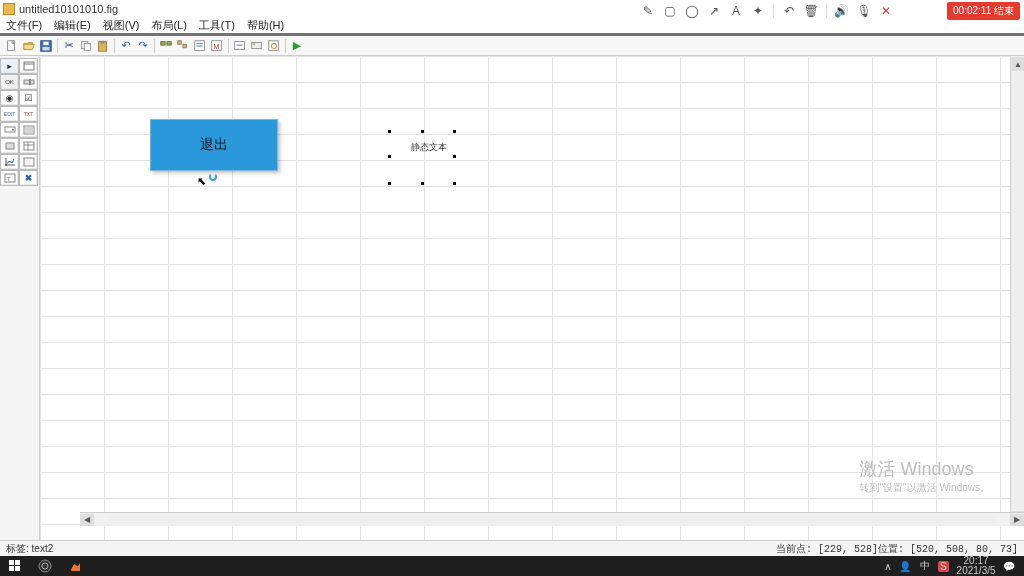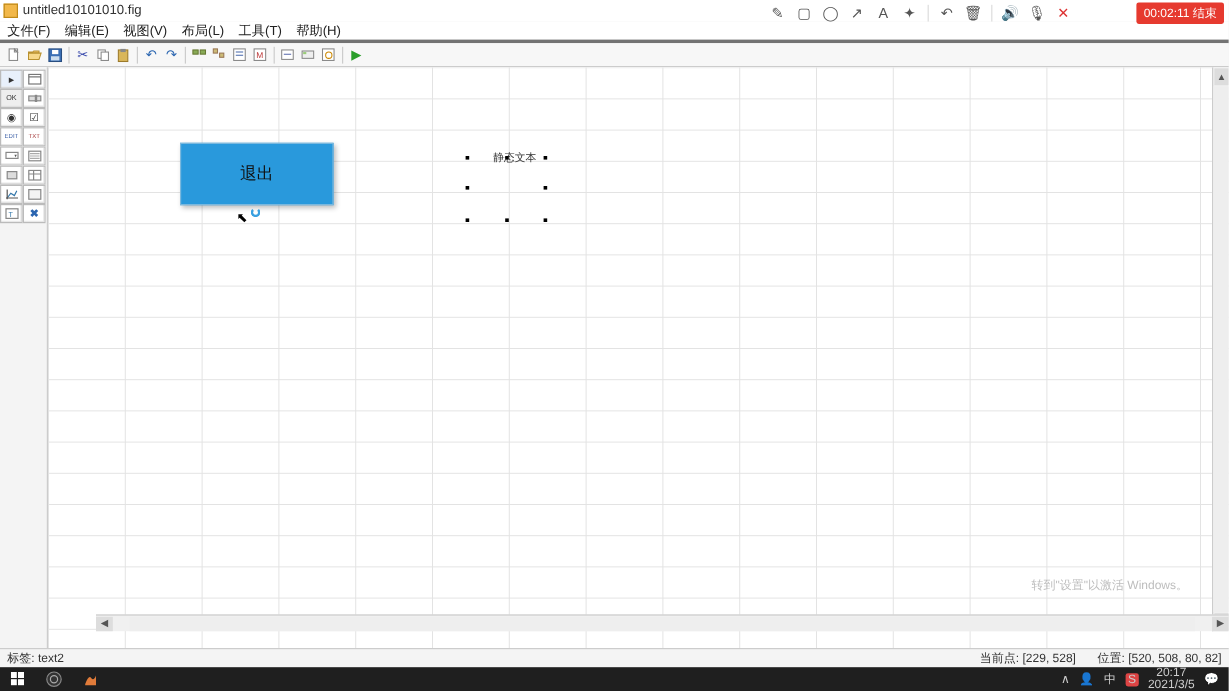--- a/index.html
+++ b/index.html
@@ -14,33 +14,33 @@
 .svg12 { width: 14px; height: 14px; }
 .workarea { display: flex; height: 484px; background: #fff; }
 .palette { width: 40px; background: #f4f4f4; border-right: 1px solid #ccc; display: flex; flex-direction: column; padding-top: 2px;}
 .palette-row { display: flex; }
 .pal-cell { width: 19px; height: 16px; border: 1px solid #bbb; margin: 0px; background: #fff; display: flex; align-items: center; justify-content: center; font-size: 9px; color: #333; box-shadow: inset -1px -1px 0 #e8e8e8;}
 .canvas-wrap { flex: 1; position: relative; overflow: hidden; }
 .canvas { position: absolute; left: 0; top: 0; width: 1010px; height: 484px; background: #fff; }
 .grid { position: absolute; inset: 0; background-image: linear-gradient(to right,#e3e3e3 1px,transparent 1px),linear-gradient(to bottom,#e3e3e3 1px,transparent 1px); background-size: 64px 26px; }
 .btn-exit { position: absolute; left: 110px; top: 63px; width: 128px; height: 52px; background: #2999dc; border: 1px solid #7ab8de; box-shadow: 2px 2px 4px rgba(0,0,0,.25); color: #111; display: flex; align-items: center; justify-content: center; font-size: 14px; font-family: Liberation Serif, serif; }
 .panel-white { position: absolute; left: 262px; top: 72px; width: 62px; height: 52px; background: #fff; border: 1px solid #888; display: flex; align-items: center; justify-content: center; font-size: 9px; color: #333; }
-.static-text { position: absolute; left: 371px; top: 69px; font-size: 9px; color: #333; }
+.static-text { position: absolute; left: 371px; top: 85px; font-size: 9px; color: #333; }
 .sel-handle { position: absolute; width: 3px; height: 3px; background: #000; }
 .cursor { position: absolute; left: 157px; top: 119px; font-size: 11px; }
 .cursor .spin { width: 8px; height: 8px; border: 2px solid #3aa0e0; border-top-color: transparent; border-radius: 50%; display: inline-block; position: relative; top: -4px; left: 3px;}
 .hscroll { position: absolute; left: 40px; bottom: 14px; right: 0; height: 14px; background: #f0f0f0; border-top: 1px solid #ccc; display: flex; align-items: center;}
 .hscroll .thumb-area { flex: 1; height: 12px; position: relative; margin: 0 14px;}
 .hscroll .track { position: absolute; inset: 0; background: #eee; }
 .hscroll .arrow { width: 14px; height: 12px; background: #ddd; display:flex;align-items:center;justify-content:center;font-size:8px;color:#555;}
 .vscroll { position: absolute; right: 0; top: 0; bottom: 14px; width: 14px; background: #f0f0f0; border-left: 1px solid #ccc; display:flex;flex-direction:column;}
 .vscroll .arrow { height: 14px; width: 12px; background: #ddd; display:flex;align-items:center;justify-content:center;font-size:8px;color:#555; margin:1px;}
 .vscroll .track { flex:1; background:#eee;}
 .statusbar { height: 16px; background: #f4f4f4; border-top: 1px solid #ccc; display: flex; align-items: center; font-size: 10px; color: #333; padding: 0 6px; justify-content: space-between; position: relative;}
-.statusbar .right { display:flex; gap:18px;}
+.statusbar .right { display:flex; font-family:Liberation Mono, monospace;}
 .watermark { position: absolute; right: 60px; bottom: 45px; color: #bdbdbd; text-align: left; pointer-events: none;}
 .watermark .l1 { font-size: 18px; }
 .watermark .l2 { font-size: 10px; }
 .topright-tools { position: absolute; right: 4px; top: 2px; height: 18px; display: flex; align-items: center; gap: 8px; }
 .tr-icon { width: 14px; height: 14px; display: inline-flex; align-items: center; justify-content: center; color: #555; font-size: 12px;}
 .tr-sep { width:1px; height:14px; background:#ddd;}
 .rec-badge { background: #e63a2f; color: #fff; font-size: 10px; padding: 2px 6px; border-radius: 2px; margin-left: 46px; }
 .taskbar { position: absolute; bottom: 0; left: 0; right: 0; height: 20px; background: #1f1f1f; display: flex; align-items: center; color: #ddd; font-size: 10px; }
 .taskbar .start { width: 30px; height: 100%; display:flex;align-items:center;justify-content:center;}
 .taskbar .ti { width: 30px; height: 100%; display:flex;align-items:center;justify-content:center;}
@@ -268,20 +268,21 @@
       <div class="sel-handle" style="left:413px;top:74px"></div>
       <div class="sel-handle" style="left:348px;top:99px"></div>
       <div class="sel-handle" style="left:413px;top:99px"></div>
       <div class="sel-handle" style="left:348px;top:126px"></div>
       <div class="sel-handle" style="left:381px;top:126px"></div>
       <div class="sel-handle" style="left:413px;top:126px"></div>
 
       <div class="cursor">⬉<span class="spin"></span></div>
 
       <div class="watermark">
+        <div class="l1">激活 Windows</div>
         <div class="l2">转到"设置"以激活 Windows。</div>
       </div>
     </div>
 
     <div class="vscroll">
       <div class="arrow">▲</div>
       <div class="track"></div>
       <div class="arrow">▼</div>
     </div>
     <div class="hscroll">
@@ -299,21 +300,21 @@
     <span>标签:</span>
     <span>text2</span>
   </div>
   <div class="right">
     <div>
       <span>当前点:</span>
       <span>[229, 528]</span>
     </div>
     <div>
       <span>位置:</span>
-      <span>[520, 508, 80, 82]</span>
+      <span>[520, 508, 80, 73]</span>
     </div>
   </div>
 </div>
 
 <div class="taskbar">
   <div class="start">
       <svg width="12" height="12" viewBox="0 0 12 12">
         <rect x="0" y="0" width="5" height="5" fill="#fff"></rect>
         <rect x="6" y="0" width="5" height="5" fill="#fff"></rect>
         <rect x="0" y="6" width="5" height="5" fill="#fff"></rect>

